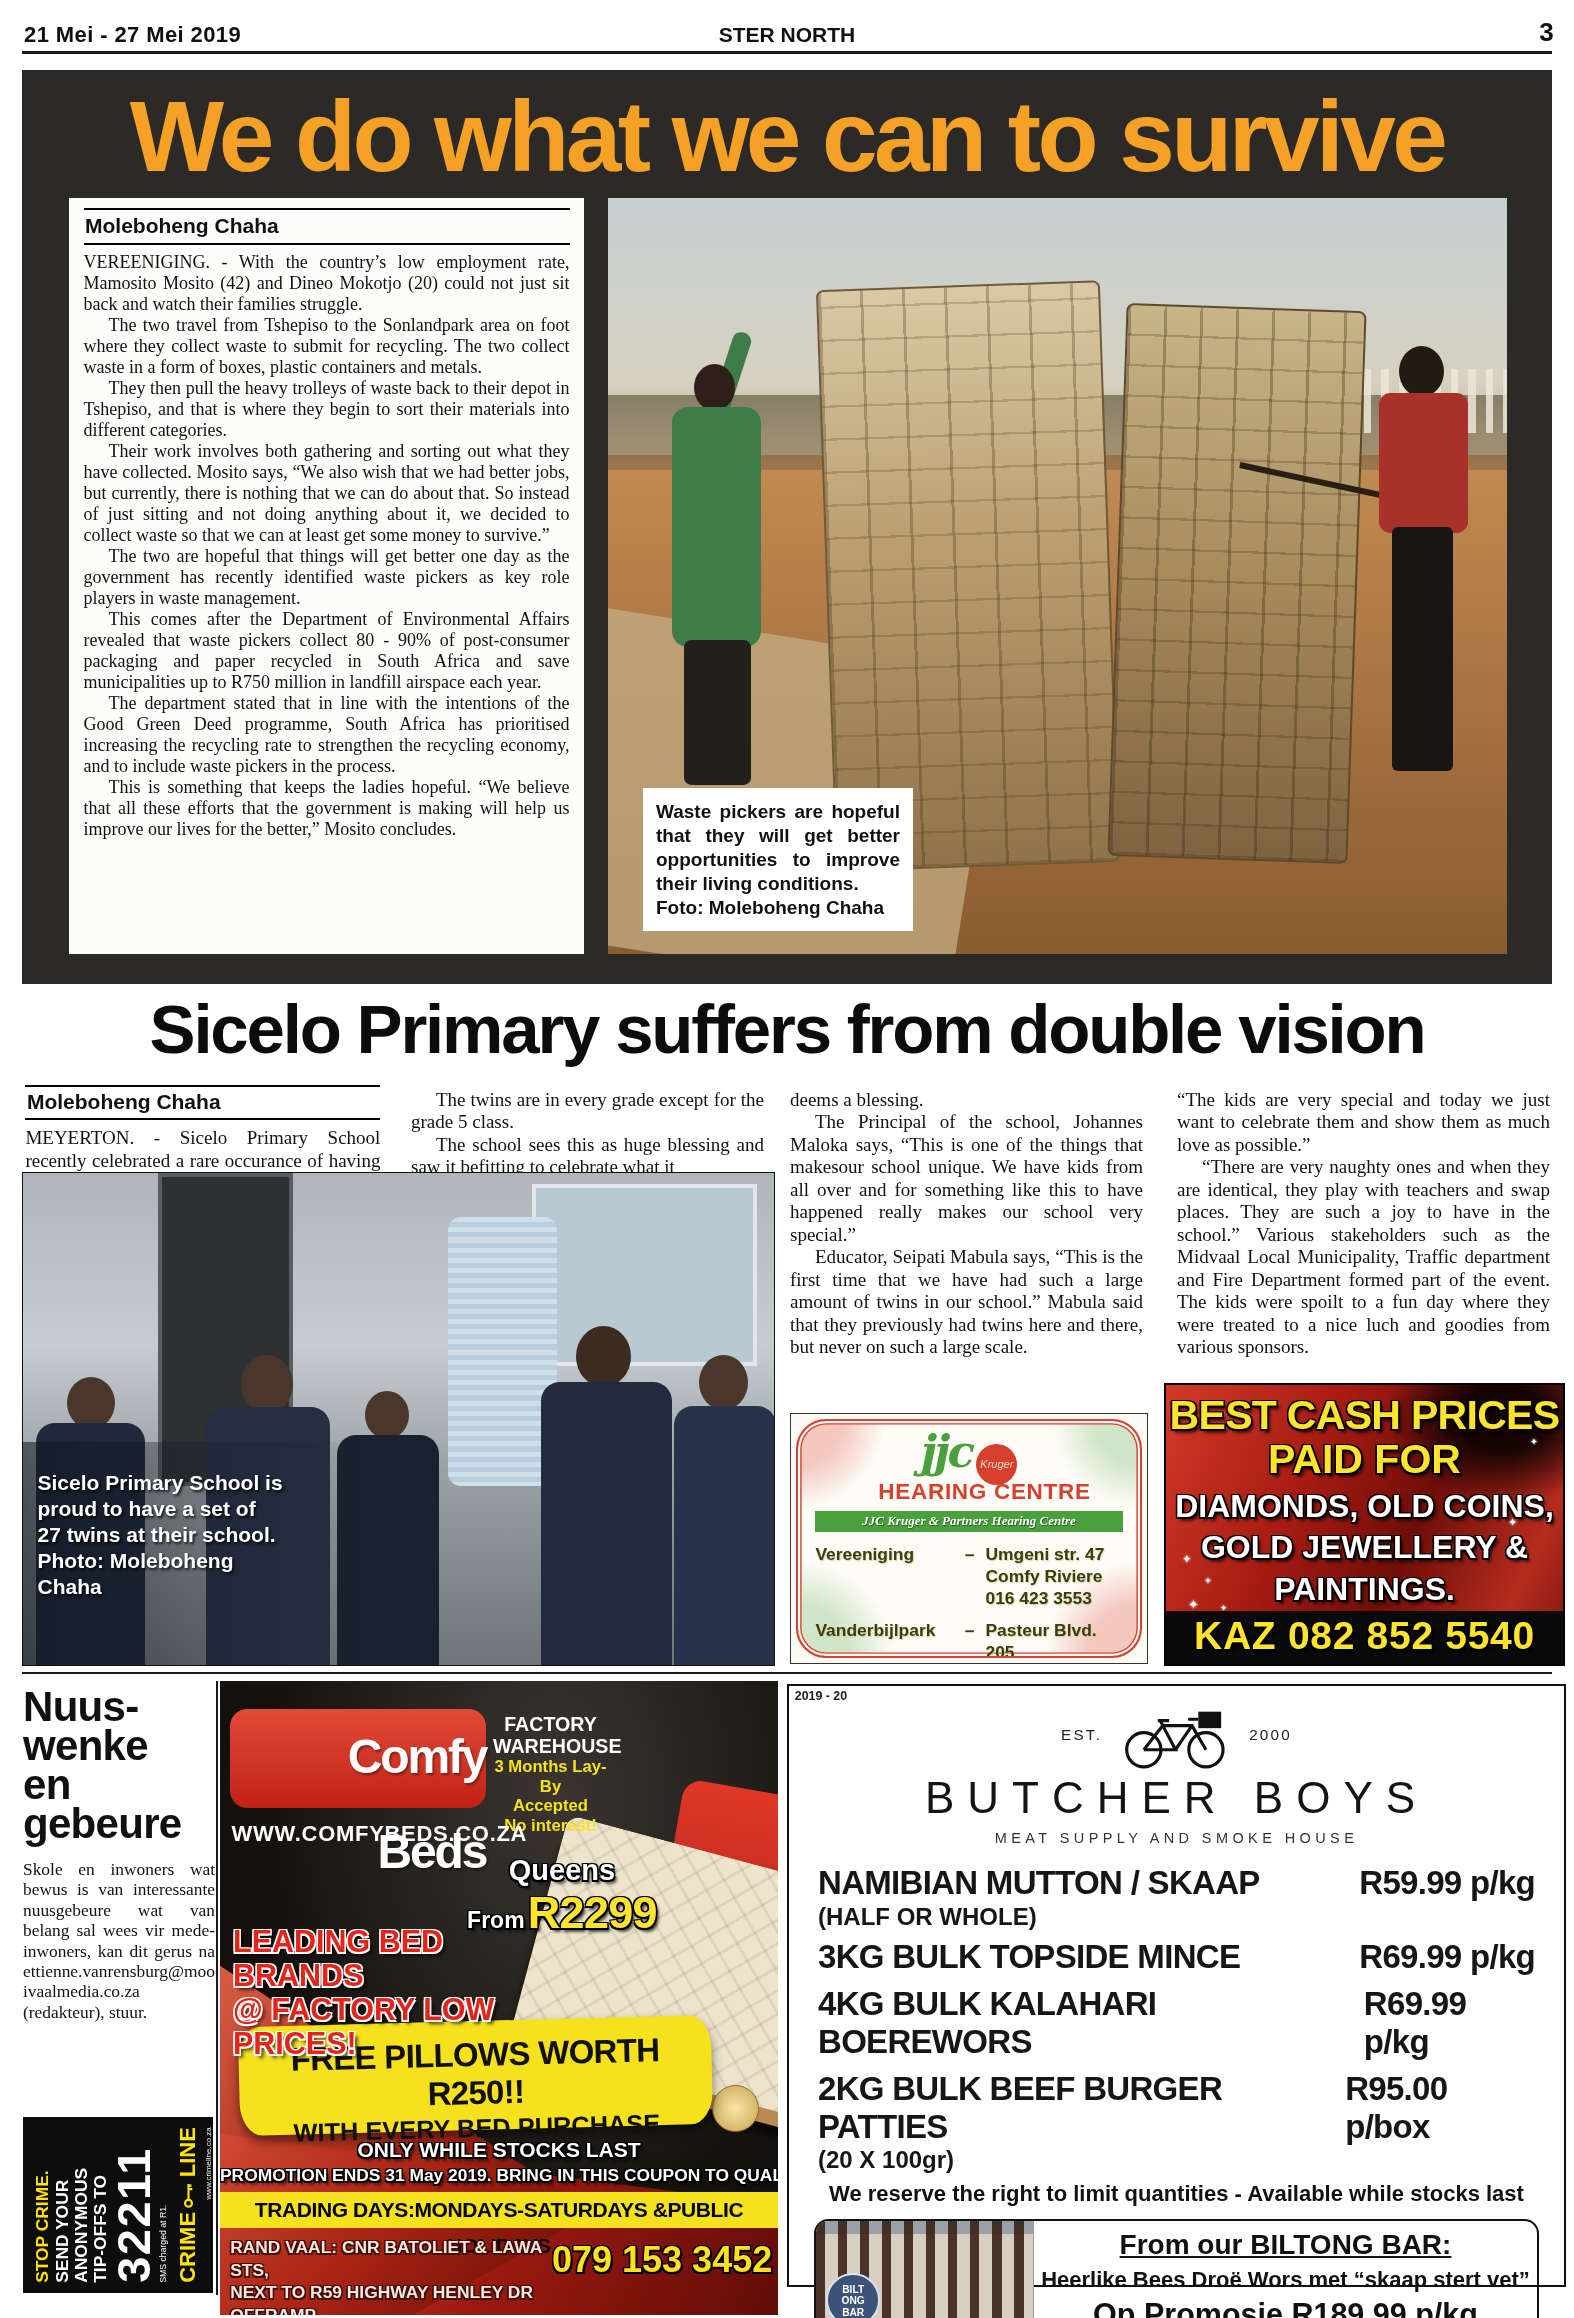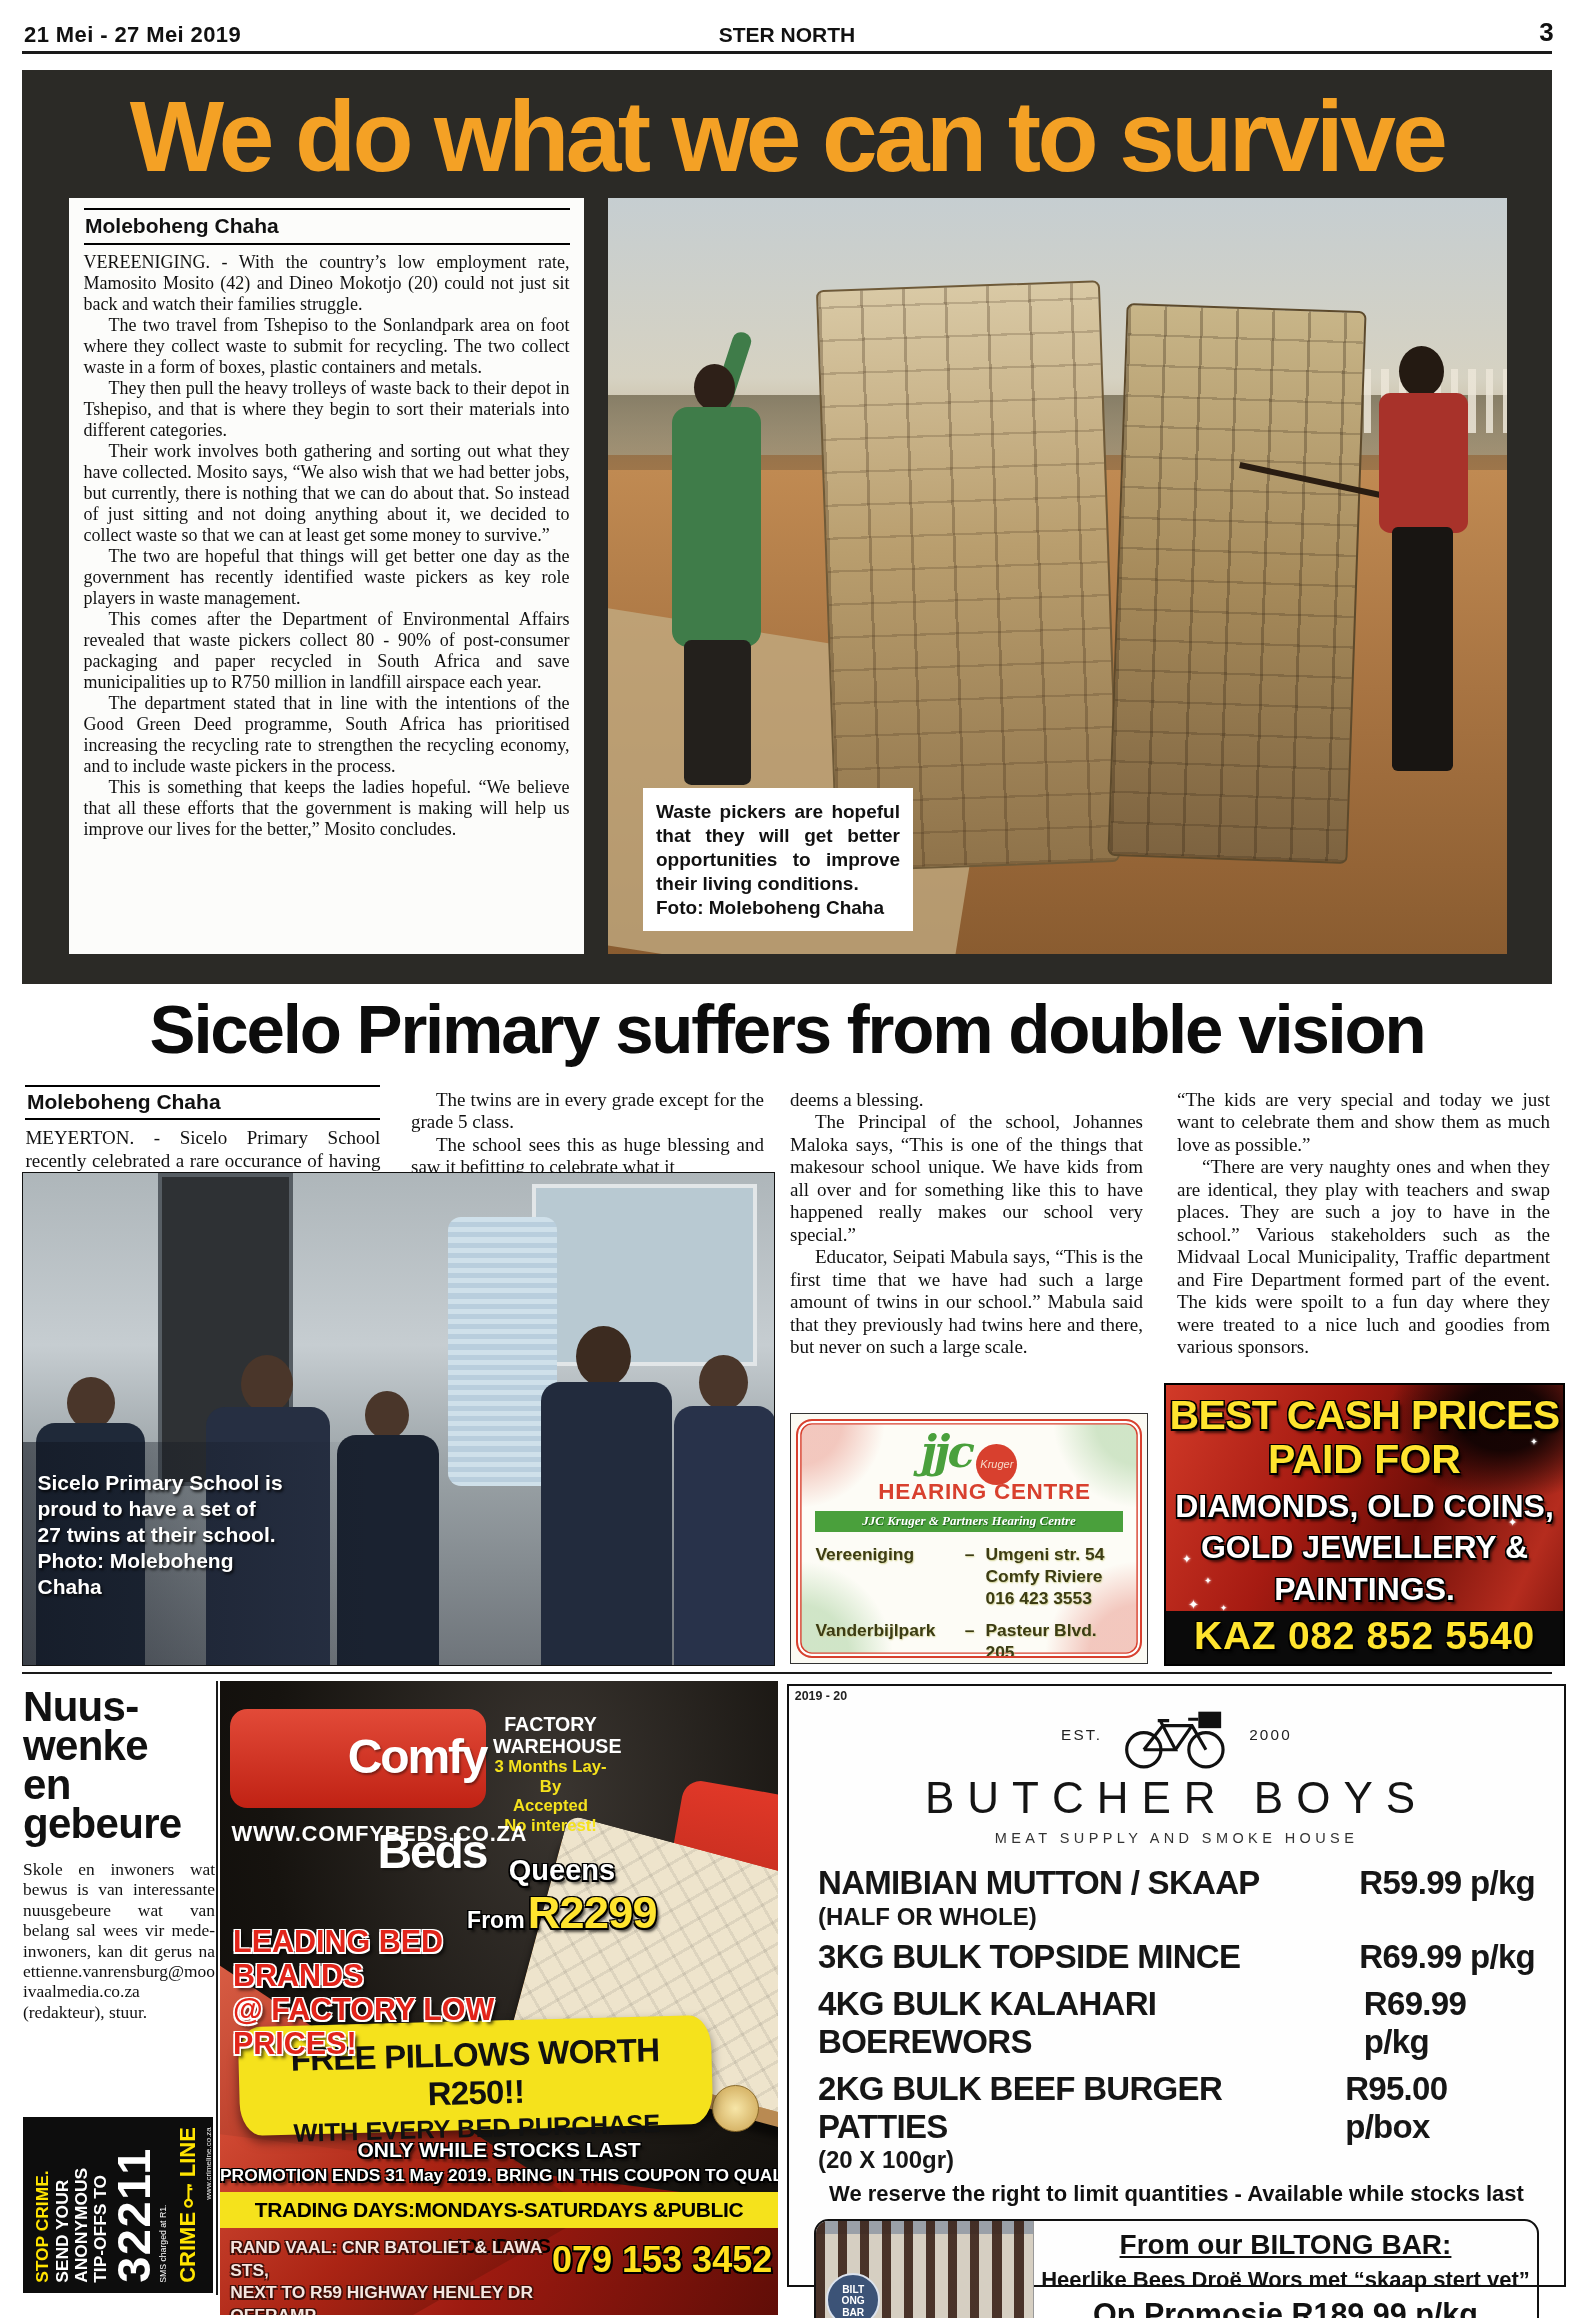--- a/index.html
+++ b/index.html
@@ -73,21 +73,21 @@
   .sc-teach { left:425px; top:44px; width:109px; height:269px; border-radius:13px;
               background:repeating-linear-gradient(180deg,#cfe0ea 0 5.1px,#b9cedd 5.1px 10.2px); }
   .kid  { background:#1f2939; border-radius:19px 19px 0 0; }
   .khead{ background:#4a362a; border-radius:50%; }
   .sc-shade { left:0; top:269px; width:349px; height:225px; background:linear-gradient(90deg,rgba(15,20,30,.55),rgba(15,20,30,0)); }
   .s2-cap { left:14.5px; top:297px; width:247px; color:#fff; font-weight:bold; font-size:21px;
             line-height:26px; text-shadow:1.5px 2.2px 2.9px rgba(0,0,0,.85); }
 
   
   .jjc { left:790px; top:1413px; width:358px; height:251px; background:#fbfaf3; border:1.5px solid #333; }
-  .jjc-frame { position:absolute; inset:5.1px; border:2.9px solid #d8402e; border-radius:16px; overflow:hidden;
+  .jjc-frame { position:absolute; inset:5.1px; border:2.9px solid #d8402e; border-radius:30px; overflow:hidden;
                box-shadow:inset 0 0 0 2.2px #fff, inset 0 0 0 3.6px #d8402e;
                background:radial-gradient(circle at 0% 0%, rgba(216,64,46,.28) 0 44px, rgba(0,0,0,0) 87px),
                           radial-gradient(circle at 100% 0%, rgba(74,160,60,.25) 0 44px, rgba(0,0,0,0) 87px),
                           radial-gradient(circle at 0% 100%, rgba(74,160,60,.25) 0 51px, rgba(0,0,0,0) 95px),
                           radial-gradient(circle at 100% 100%, rgba(216,64,46,.28) 0 51px, rgba(0,0,0,0) 95px), #fdfcf6; }
   .jjc-logo { text-align:center; margin-top:4.4px; height:54px; }
   .jjc-logo .script { font-family:"DejaVu Serif", serif; font-style:italic; font-weight:bold;
                       font-size:45px; color:#4aa03c; letter-spacing:-2.9px; }
   .jjc-logo .badge { display:inline-block; vertical-align:middle; width:41px; height:41px; margin-left:4.4px;
                      background:#d8402e; border-radius:50%; color:#f7d9c8; font-style:italic;
@@ -289,21 +289,21 @@
     <div class="jjc-frame">
       <div class="jjc-logo">
         <span class="script">jjc</span><span class="badge">Kruger</span>
       </div>
       <div class="jjc-title">HEARING CENTRE</div>
       <div class="jjc-band">JJC Kruger &amp; Partners Hearing Centre</div>
       <div class="jjc-row">
         <div class="jjc-city">Vereeniging</div>
         <div class="jjc-dash">–</div>
         <div class="jjc-addr">
-          <div>Umgeni str. 54</div>
+          <div>Umgeni str. 47</div>
           <div>Comfy Riviere</div>
           <div>016 423 3553</div>
         </div>
       </div>
       <div class="jjc-row">
         <div class="jjc-city">Vanderbijlpark</div>
         <div class="jjc-dash">–</div>
         <div class="jjc-addr">
           <div>Pasteur Blvd. 205</div>
 

